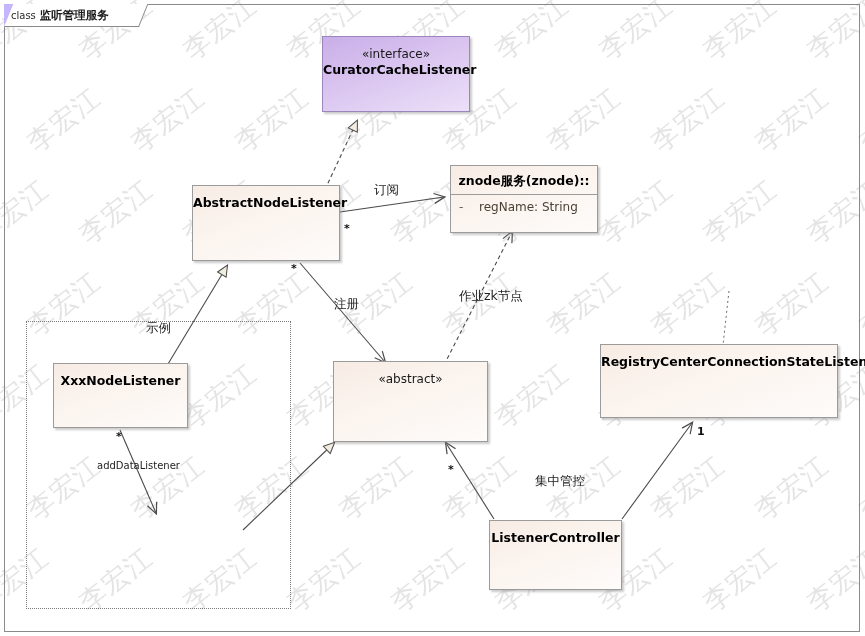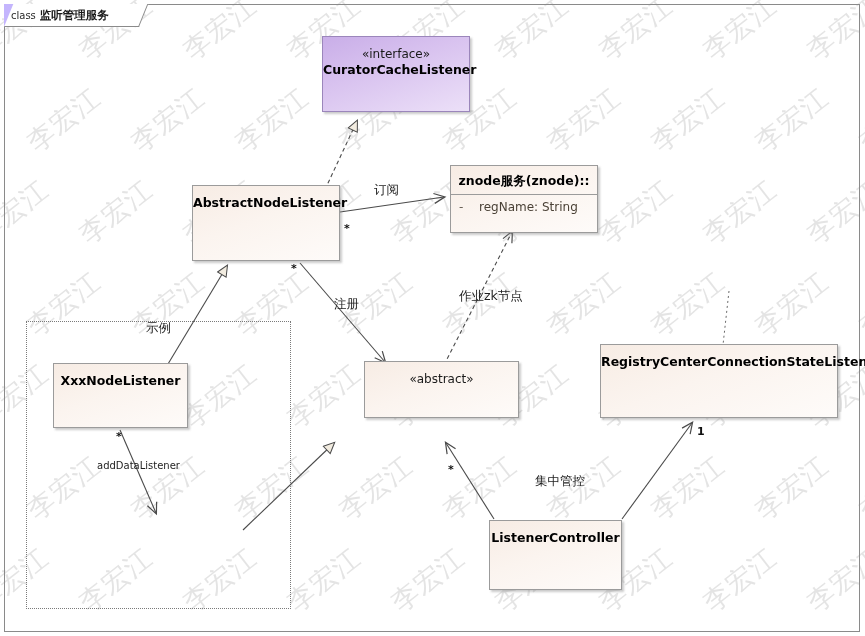--- a/index.html
+++ b/index.html
@@ -326,21 +326,21 @@
   </div>
 
   <div class="node cls" style="left:450px; top:165px; width:148px; height:68px;">
     <div class="title" style="padding-top:7px;">znode服务(znode)::</div>
     <div class="compartment" style="margin-top:5px;">
       <span class="vis">-</span>
       <span>regName: String</span>
     </div>
   </div>
 
-  <div class="node cls" style="left:333px; top:361px; width:155px; height:57px;margin-left:31px;">
+  <div class="node cls" style="left:333px; top:361px; width:155px; height:81px;">
     <div class="stereo">«abstract»</div>
   </div>
 
   <div class="node cls" style="left:53px; top:363px; width:135px; height:65px;">
     <div class="title">XxxNodeListener</div>
   </div>
 
 
   <div class="node cls" style="left:489px; top:520px; width:133px; height:70px;">
     <div class="title">ListenerController</div>

